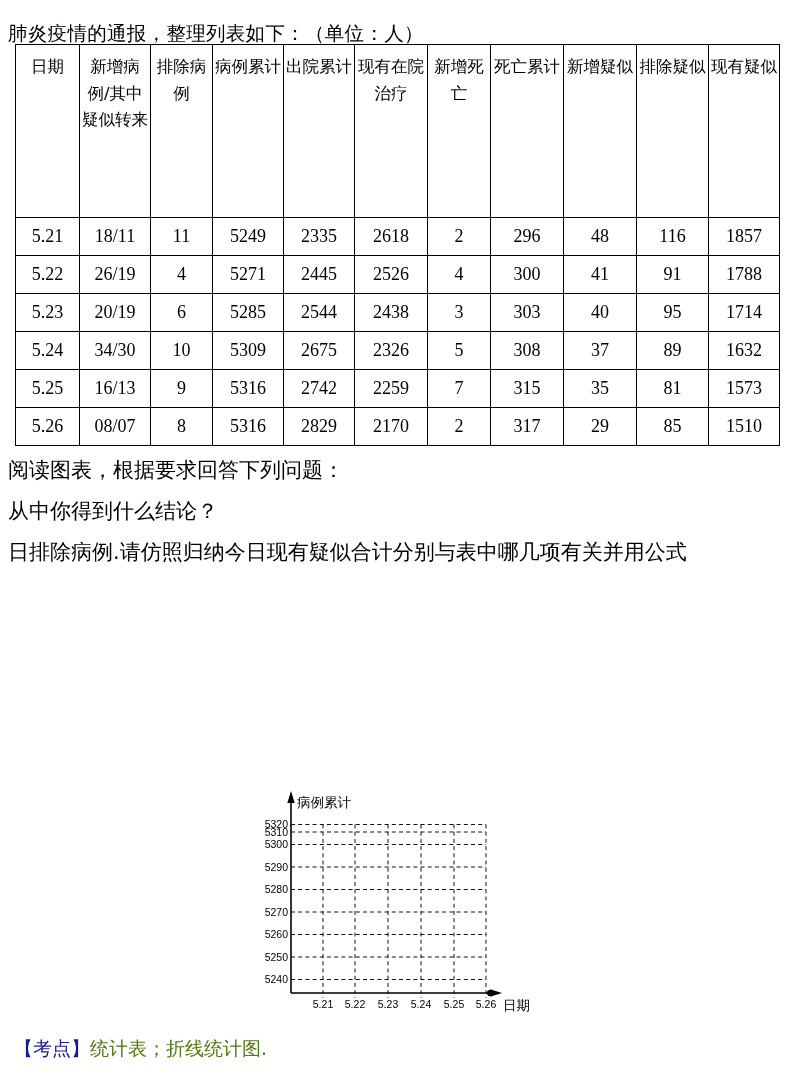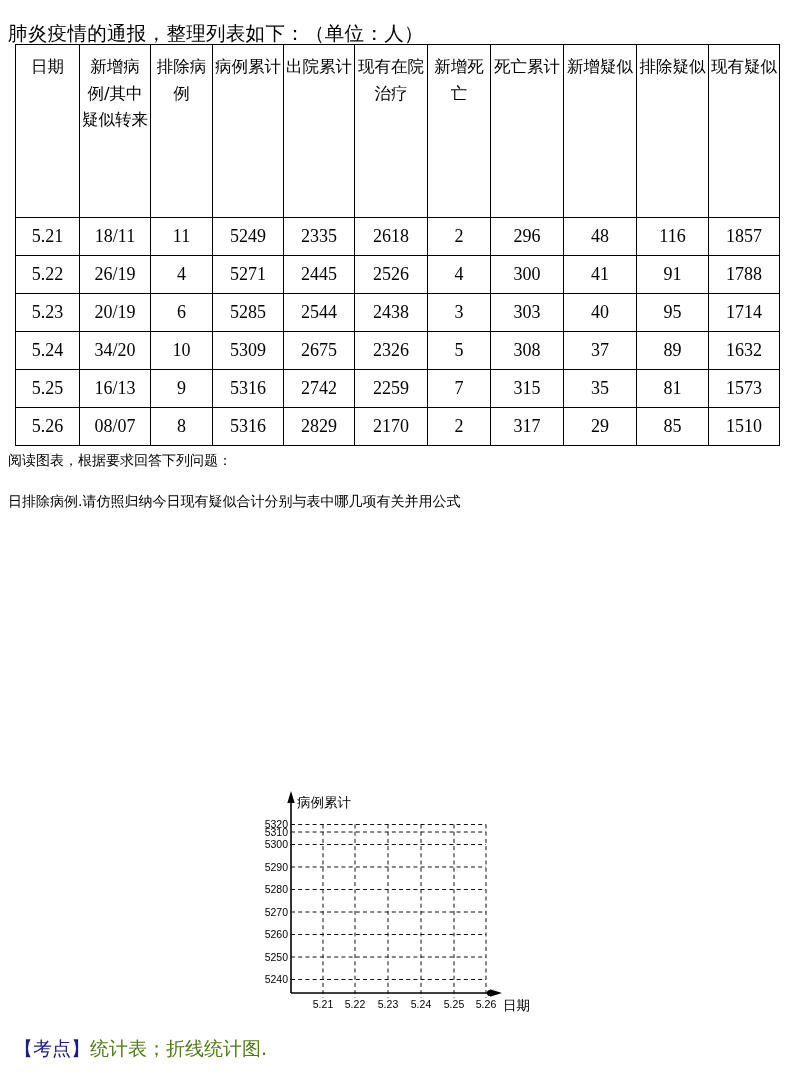--- a/index.html
+++ b/index.html
@@ -77,24 +77,24 @@
   col.c6 { width: 63px; }
   col.c7 { width: 73px; }
   col.c8 { width: 73px; }
   col.c9 { width: 72px; }
   col.c10 { width: 71px; }
 
   
   .qblock {
     position: absolute;
     left: 0px;
-    top: 440px;
+    top: 450px;
     width: 794px;
     font-family: "DejaVu Sans", "Liberation Sans", sans-serif;
-    font-size: 14px;
+    font-size: 21px;
     line-height: 41px;
   }
   .qline {
     padding-left: 8px;
     white-space: nowrap;
   }
   .qline.indent { padding-left: 24px; }
 
   
   .chart {
@@ -211,21 +211,21 @@
         <td>2544</td>
         <td>2438</td>
         <td>3</td>
         <td>303</td>
         <td>40</td>
         <td>95</td>
         <td>1714</td>
       </tr>
       <tr>
         <td>5.24</td>
-        <td>34/20</td>
+        <td>34/30</td>
         <td>10</td>
         <td>5309</td>
         <td>2675</td>
         <td>2326</td>
         <td>5</td>
         <td>308</td>
         <td>37</td>
         <td>89</td>
         <td>1632</td>
       </tr>
@@ -254,20 +254,21 @@
         <td>29</td>
         <td>85</td>
         <td>1510</td>
       </tr>
     </tbody>
   </table>
 </div>
 
 <div class="qblock">
   <div class="qline">阅读图表，根据要求回答下列问题：</div>
+  <div class="qline">从中你得到什么结论？</div>
   <div class="qline">日排除病例.请仿照归纳今日现有疑似合计分别与表中哪几项有关并用公式</div>
 </div>
 
 <div class="chart">
   <svg width="300" height="240" viewBox="0 0 300 240">
 
     <line x1="41" y1="14" x2="41" y2="208" stroke="#000" stroke-width="1.6"></line>
 
     <polygon points="41,6 37.3,18 44.7,18" fill="#000"></polygon>
 

